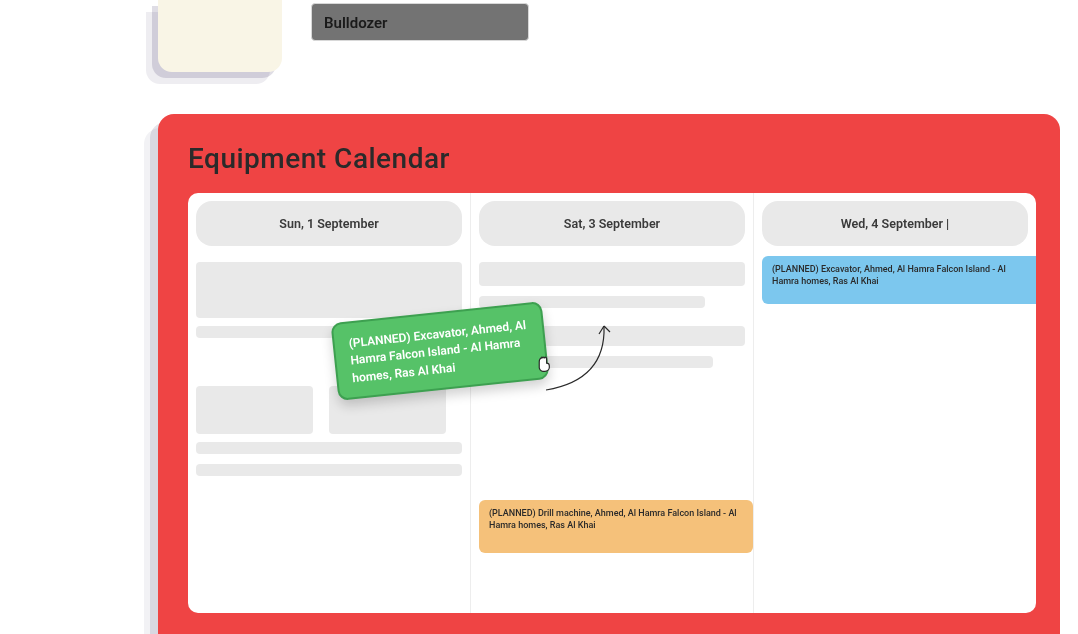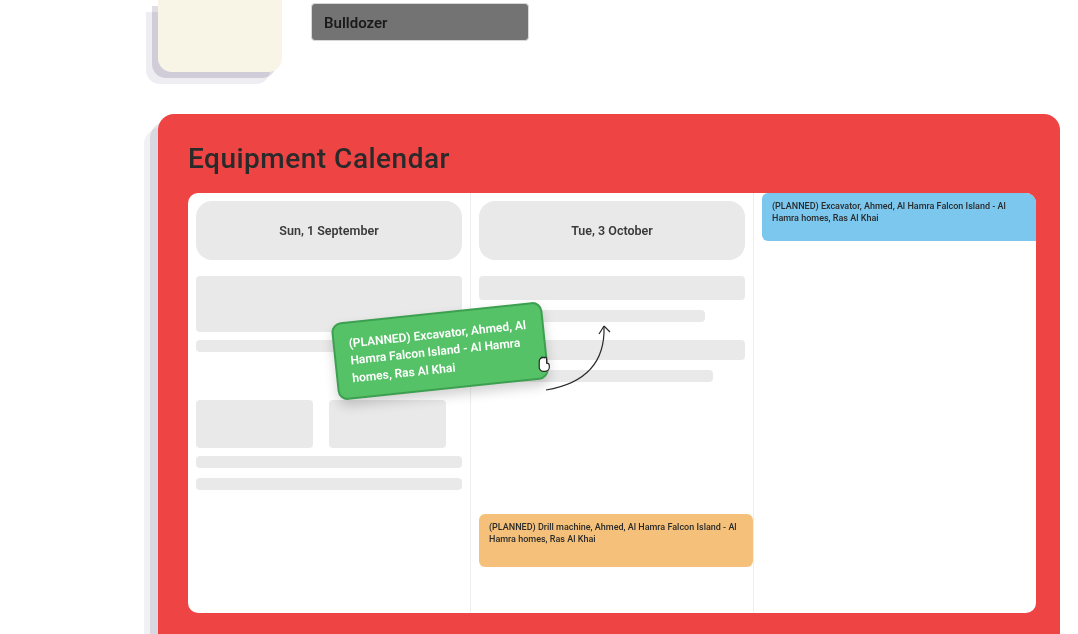--- a/index.html
+++ b/index.html
@@ -71,21 +71,21 @@
       display: flex;
       flex-direction: column;
       min-width: 0;
     }
     .calendar-col:last-child { border-right: none; }
     .day-header {
       margin: 8px 8px 10px 8px;
       background: #e9e9e9;
       border-radius: 16px;
       text-align: center;
-      padding: 22px 4px;
+      padding: 15px 4px;
       font-size: 12.5px;
       font-weight: 600;
       color: #3a3a3a;
     }
     .col-body {
       flex: 1;
       position: relative;
       padding: 6px 8px;
     }
     .placeholder {
@@ -194,33 +194,34 @@
         <div>
           <div class="placeholder p3"></div><div class="p3gap"></div><div class="placeholder p3"></div>
         </div>
         <div class="placeholder p4"></div>
         <div class="placeholder p5"></div>
       </div>
     </div>
 
 
     <div class="calendar-col">
-      <div class="day-header">Tue, 3 October</div>
+      <div class="day-header">Sat, 3 September</div>
       <div class="col-body">
         <div class="placeholder ptue1"></div>
         <div class="placeholder ptue2"></div>
         <div class="placeholder ptue3"></div>
         <div class="placeholder ptue4"></div>
         <div class="event-card event-orange">
           <span>(PLANNED) Drill machine, Ahmed, Al Hamra Falcon Island - Al Hamra homes, Ras Al Khai</span>
         </div>
       </div>
     </div>
 
     <div class="calendar-col">
+      <div class="day-header">Wed, 4 September |</div>
       <div class="col-body">
         <div class="event-card event-blue">
           <span>(PLANNED) Excavator, Ahmed, Al Hamra Falcon Island - Al Hamra homes, Ras Al Khai</span>
         </div>
       </div>
     </div>
 
   </div>
 </div>
 

